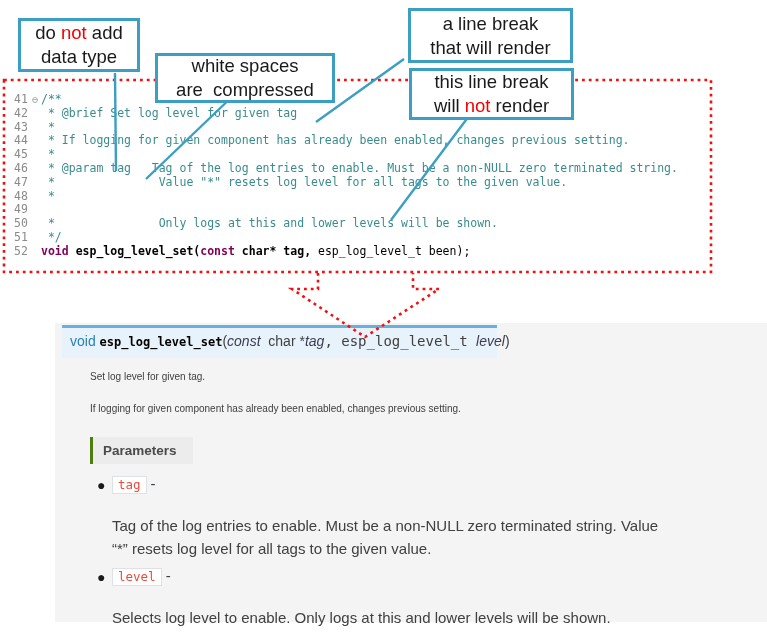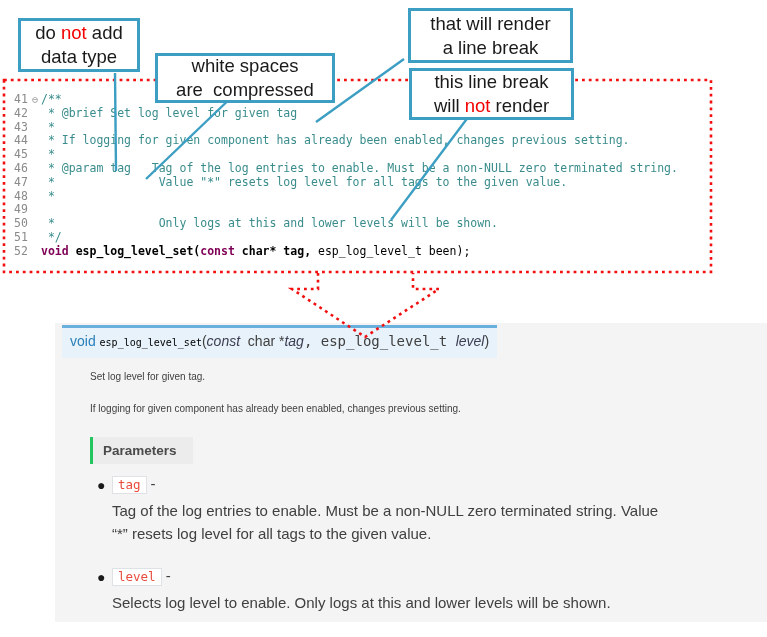--- a/index.html
+++ b/index.html
@@ -41,43 +41,43 @@
     position:absolute;left:55px;top:323px;width:712px;height:299px;z-index:0;
     background:#f4f4f4;color:#404040;
   }
   #sigbar{
     position:absolute;left:7px;top:2px;width:419px;height:22px;
     background:#e7f2fa;border-top:3px solid #6ab0de;
     padding:5px 8px 3px 8px;
     font-size:14px;color:#404040;white-space:pre;
   }
   #sigbar .ret{color:#2980b9;}
-  #sigbar .fname{font-family:"DejaVu Sans Mono", monospace;font-size:10px;font-weight:normal;color:#000;}
+  #sigbar .fname{font-family:"DejaVu Sans Mono", monospace;font-size:12px;font-weight:bold;color:#000;}
   #sigbar .ital{font-style:italic;color:#3d3d52;}
   #sigbar .mono{font-family:"DejaVu Sans Mono", monospace;font-size:14px;color:#404040;}
   .docline{position:absolute;left:35px;font-size:10px;color:#404040;}
   #brief{top:48px;}
   #descr{top:80px;}
   #paramsbox{
     position:absolute;left:35px;top:114px;
-    background:#ececec;border-left:3px solid #22c55e;
+    background:#ececec;border-left:3px solid #4d7c0f;
     padding:6px 16px 6px 10px;
     font-size:13.5px;font-weight:bold;color:#4a4a4a;
   }
   .param-item{position:absolute;left:42px;width:580px;}
   #item1{top:152px;}
   #item2{top:244px;}
   .bullet{position:absolute;left:0;top:2px;font-size:14px;color:#1a1a1a;}
   .pchip{
     display:inline-block;margin-left:15px;
     font-family:"DejaVu Sans Mono", monospace;font-size:12.5px;color:#e74c3c;
     background:#ffffff;border:1px solid #dfe2e4;padding:0px 5px 1px 5px;
   }
   .pdash{font-size:15px;color:#404040;margin-left:4px;}
-  .pdesc{margin-left:15px;margin-top:5px;font-size:15px;line-height:23px;color:#404040;width:565px;}
+  .pdesc{margin-left:15px;margin-top:20px;font-size:15px;line-height:23px;color:#404040;width:565px;}
 </style>
 </head>
 <body>
 
 <div id="editor">
   <div class="code-line"><span class="ln">41</span><span class="fold">⊖</span><span class="code cmt">/**</span></div>
   <div class="code-line"><span class="ln">42</span><span class="fold"></span><span class="code cmt"> * @brief Set log level for given tag</span></div>
   <div class="code-line"><span class="ln">43</span><span class="fold"></span><span class="code cmt"> *</span></div>
   <div class="code-line"><span class="ln">44</span><span class="fold"></span><span class="code cmt"> * If logging for given component has already been enabled, changes previous setting.</span></div>
   <div class="code-line"><span class="ln">45</span><span class="fold"></span><span class="code cmt"> *</span></div>
@@ -120,19 +120,19 @@
 
 <div id="box1" class="callout">
   <div><span>do </span><span class="red">not</span><span> add</span></div>
   <div>data type</div>
 </div>
 <div id="box2" class="callout">
   <div>white spaces</div>
   <div class="pre">are  compressed</div>
 </div>
 <div id="box3" class="callout">
+  <div>a line break</div>
   <div>that will render</div>
-  <div>a line break</div>
 </div>
 <div id="box4" class="callout">
   <div>this line break</div>
   <div><span>will </span><span class="red">not</span><span> render</span></div>
 </div>
 
 </body></html>

